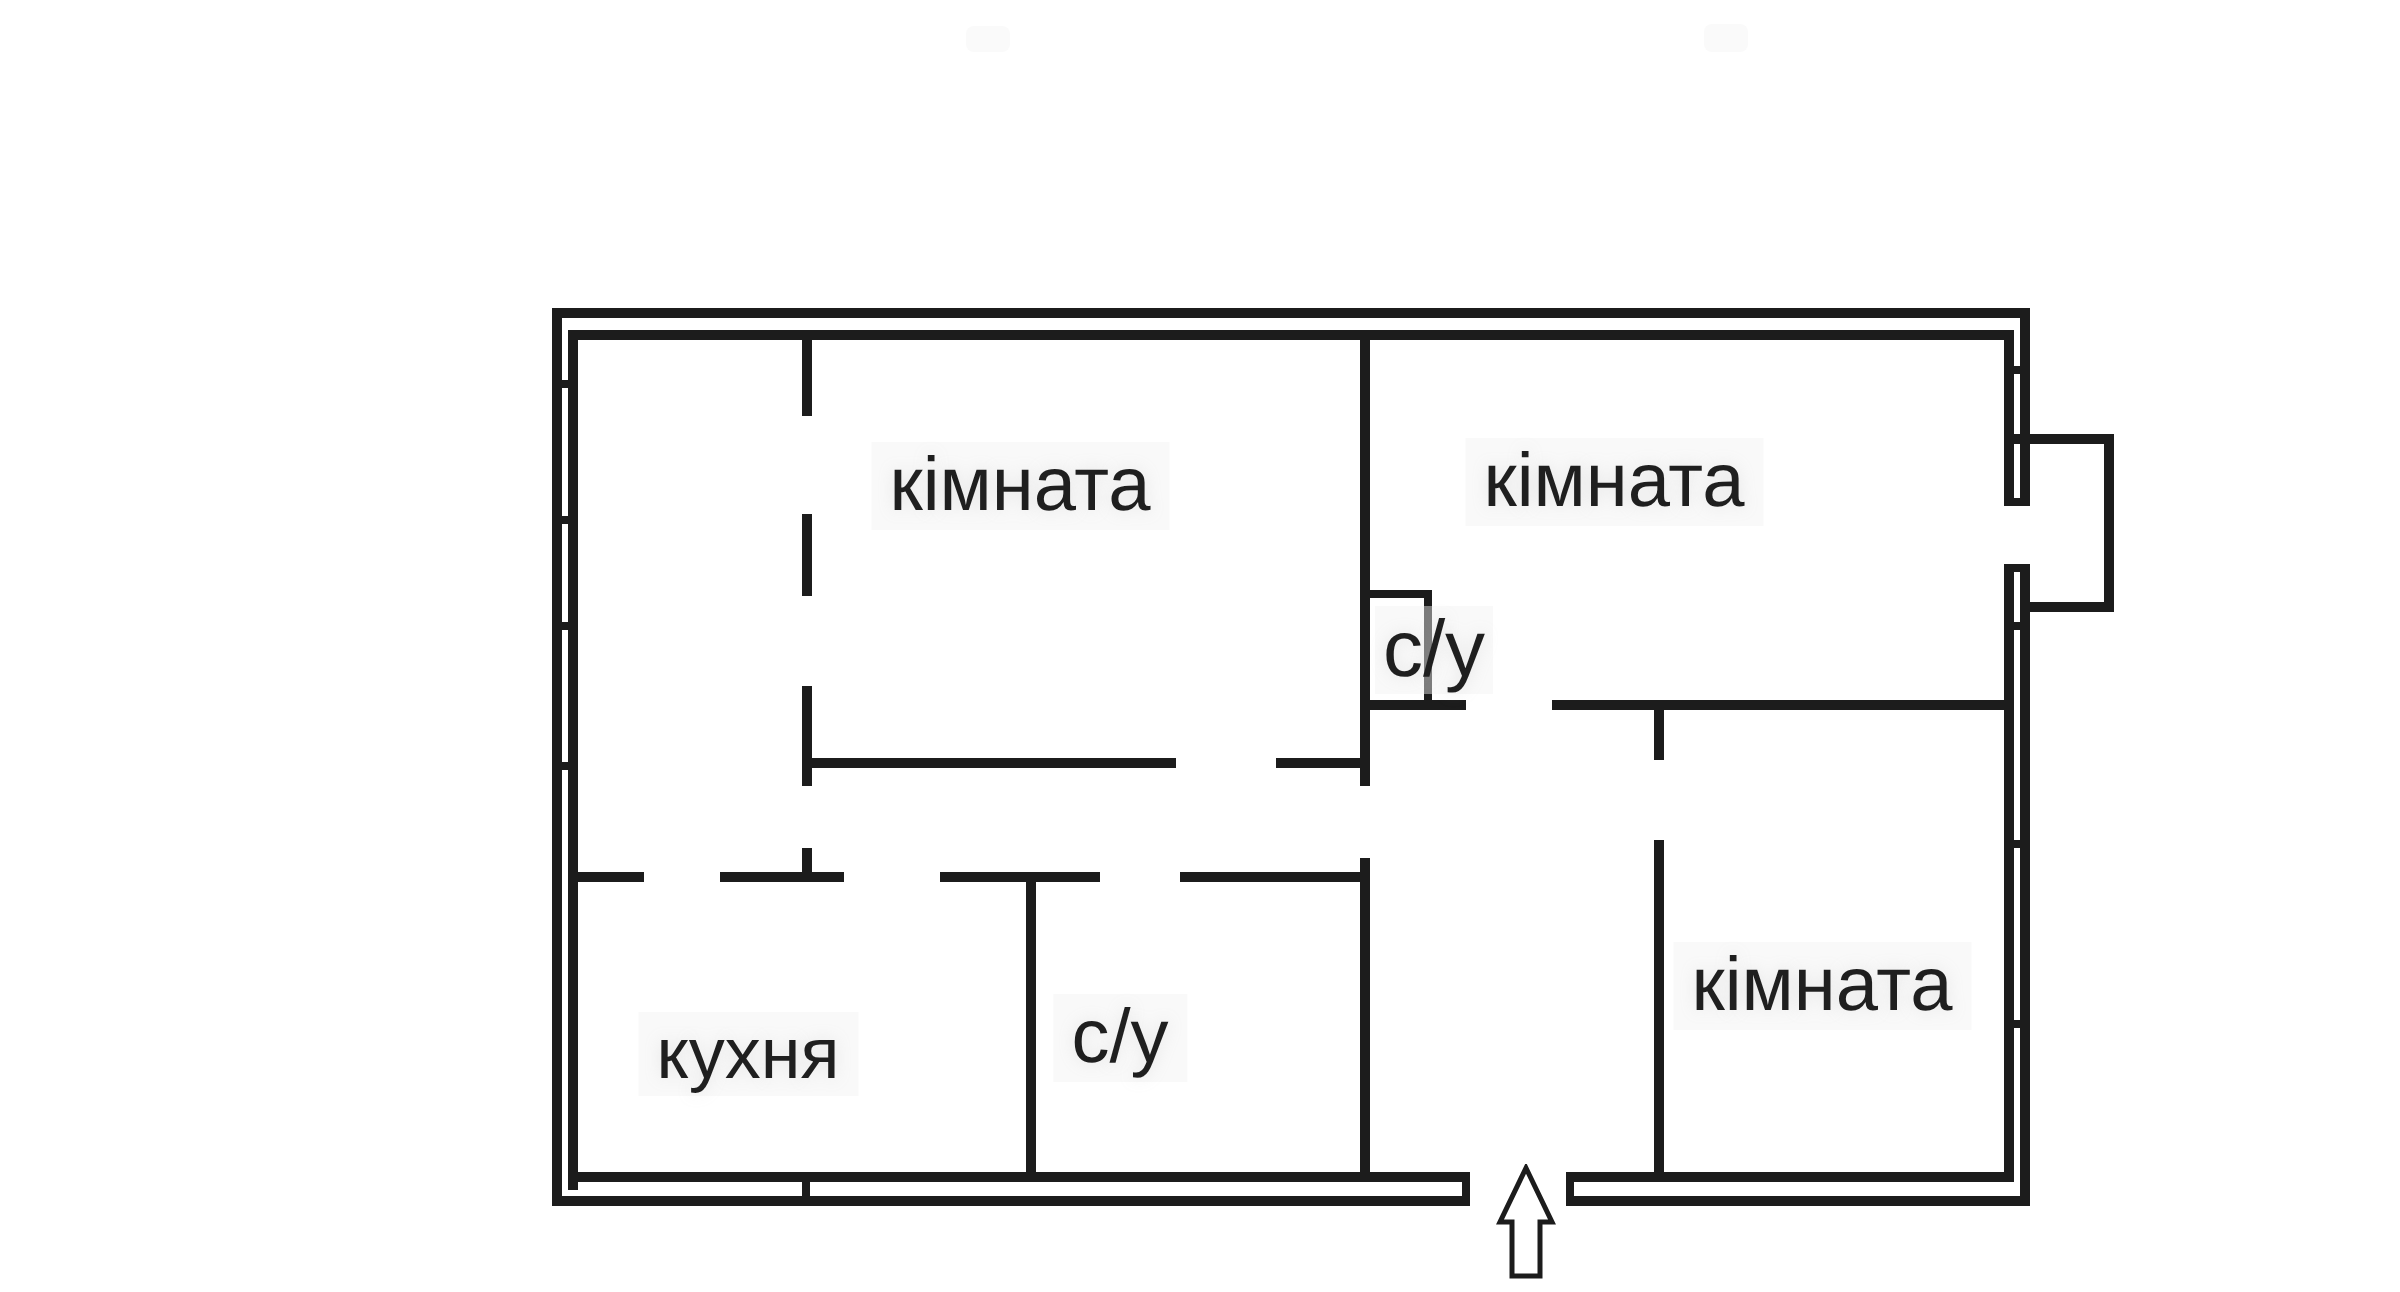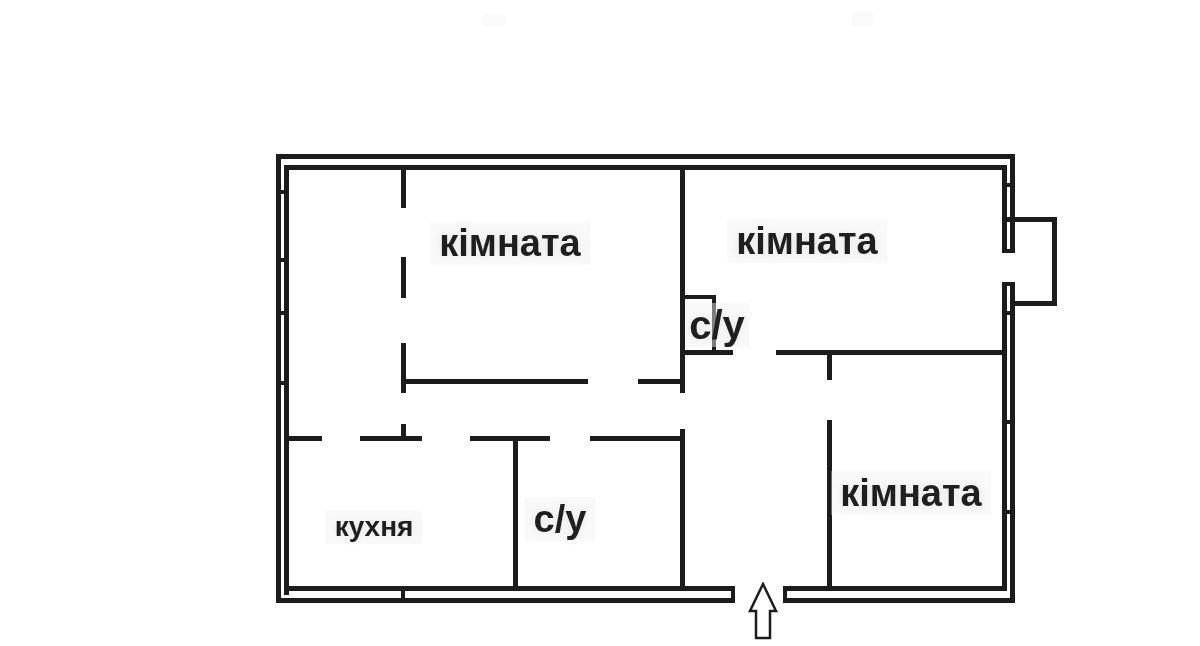--- a/index.html
+++ b/index.html
@@ -2,21 +2,21 @@
 <html><head>
 <meta charset="utf-8">
 <style>
   html,body{margin:0;padding:0;background:#ffffff;}
   #stage{position:relative;width:1200px;height:646px;background:#ffffff;overflow:hidden;
          font-family:"Liberation Sans", sans-serif;}
   .w{position:absolute;background:#1c1c1c;}
   .label{position:absolute;transform:translate(-50%,-50%);color:#1f1f1f;
          font-size:38px;line-height:1;white-space:nowrap;
          background:rgba(242,242,242,0.45);padding:3px 9px;
-         text-shadow:0 0 8px rgba(170,170,170,0.25);font-weight:bold;}
+         text-shadow:0 0 8px rgba(170,170,170,0.25);}
   .smudge{position:absolute;background:#fafafa;border-radius:4px;}
   svg{position:absolute;display:block;}
 </style>
 </head>
 <body>
 
 <div id="stage">
 
   <div class="smudge" style="left:483px;top:13px;width:22px;height:13px;"></div>
   <div class="smudge" style="left:852px;top:12px;width:22px;height:14px;"></div>
@@ -81,17 +81,17 @@
   <div class="w" style="left:680px;top:295px;width:36px;height:4px;"></div>
   <div class="w" style="left:712px;top:295px;width:4px;height:59px;"></div>
 
   <svg style="left:747px;top:582px;" width="32" height="58" viewBox="0 0 32 58">
     <polygon points="16,2 29,29 23,29 23,56 9,56 9,29 3,29" fill="#ffffff" stroke="#1c1c1c" stroke-width="2.5" stroke-linejoin="miter"></polygon>
   </svg>
 
   <div class="label" style="left:510px;top:243px;">кімната</div>
   <div class="label" style="left:807px;top:241px;">кімната</div>
   <div class="label" style="left:717px;top:325px;font-size:40px;padding:2px 4px;">с/у</div>
-  <div class="label" style="left:374px;top:527px;font-size:28px;">кухня</div>
+  <div class="label" style="left:374px;top:527px;font-size:36px;">кухня</div>
   <div class="label" style="left:560px;top:519px;">с/у</div>
   <div class="label" style="left:911px;top:493px;">кімната</div>
 
 </div>
 
 </body></html>

